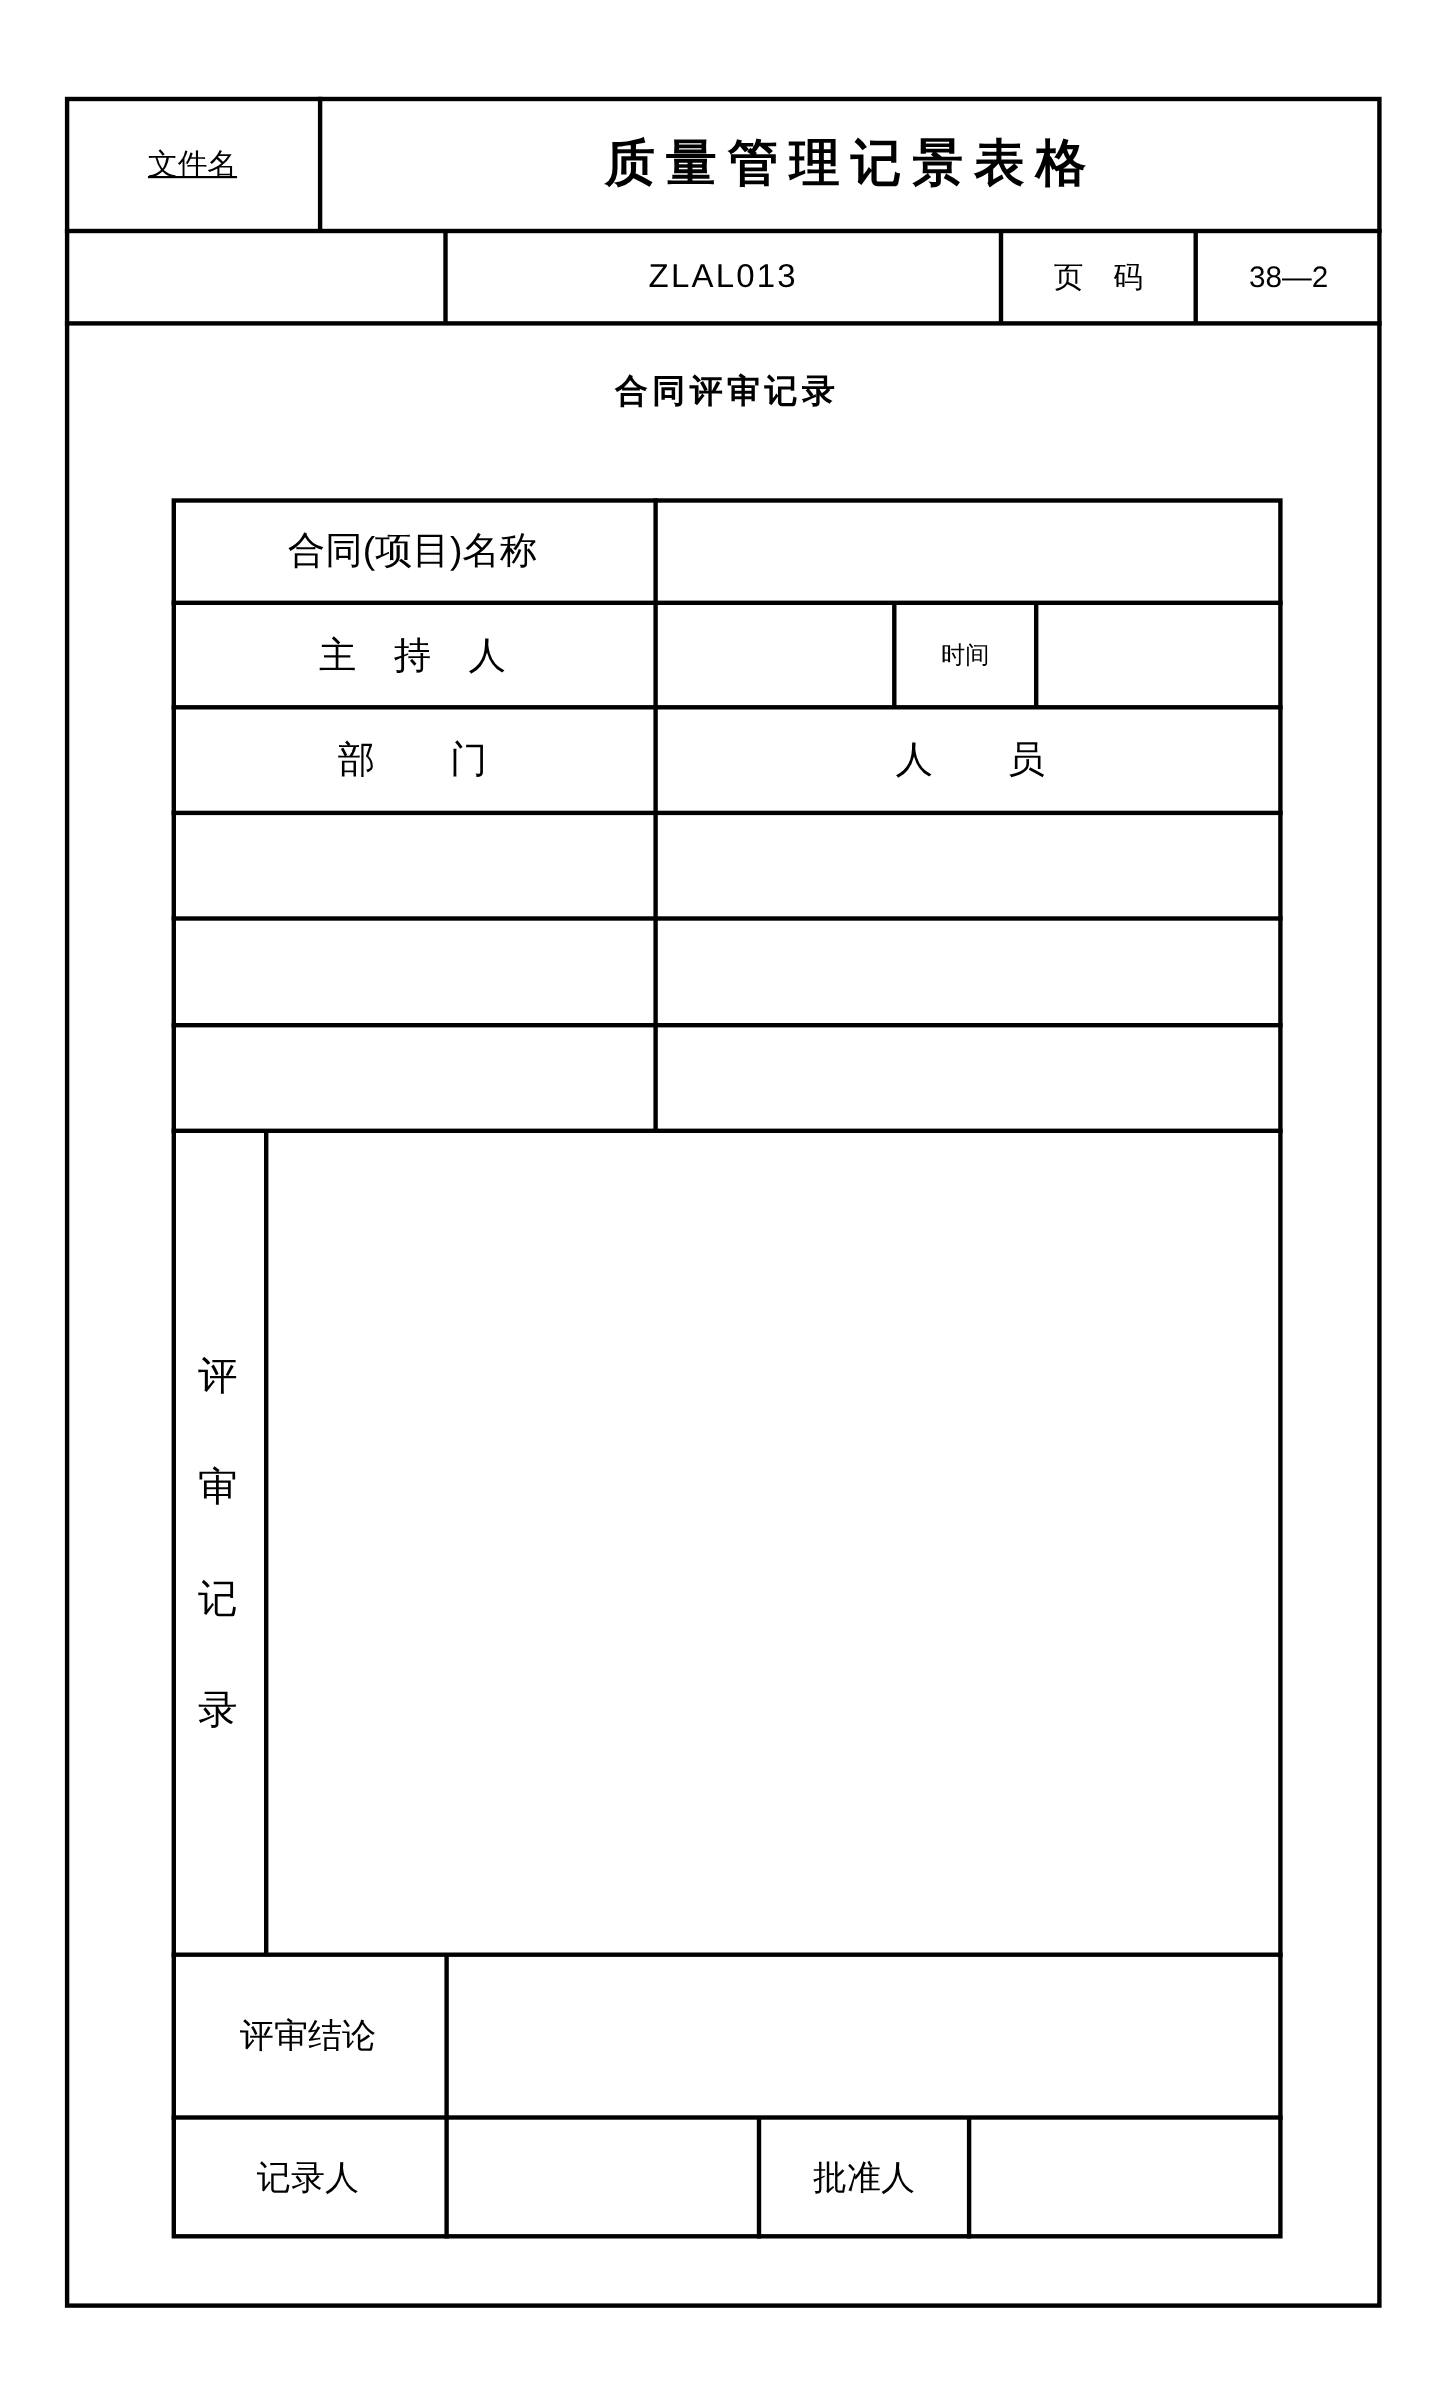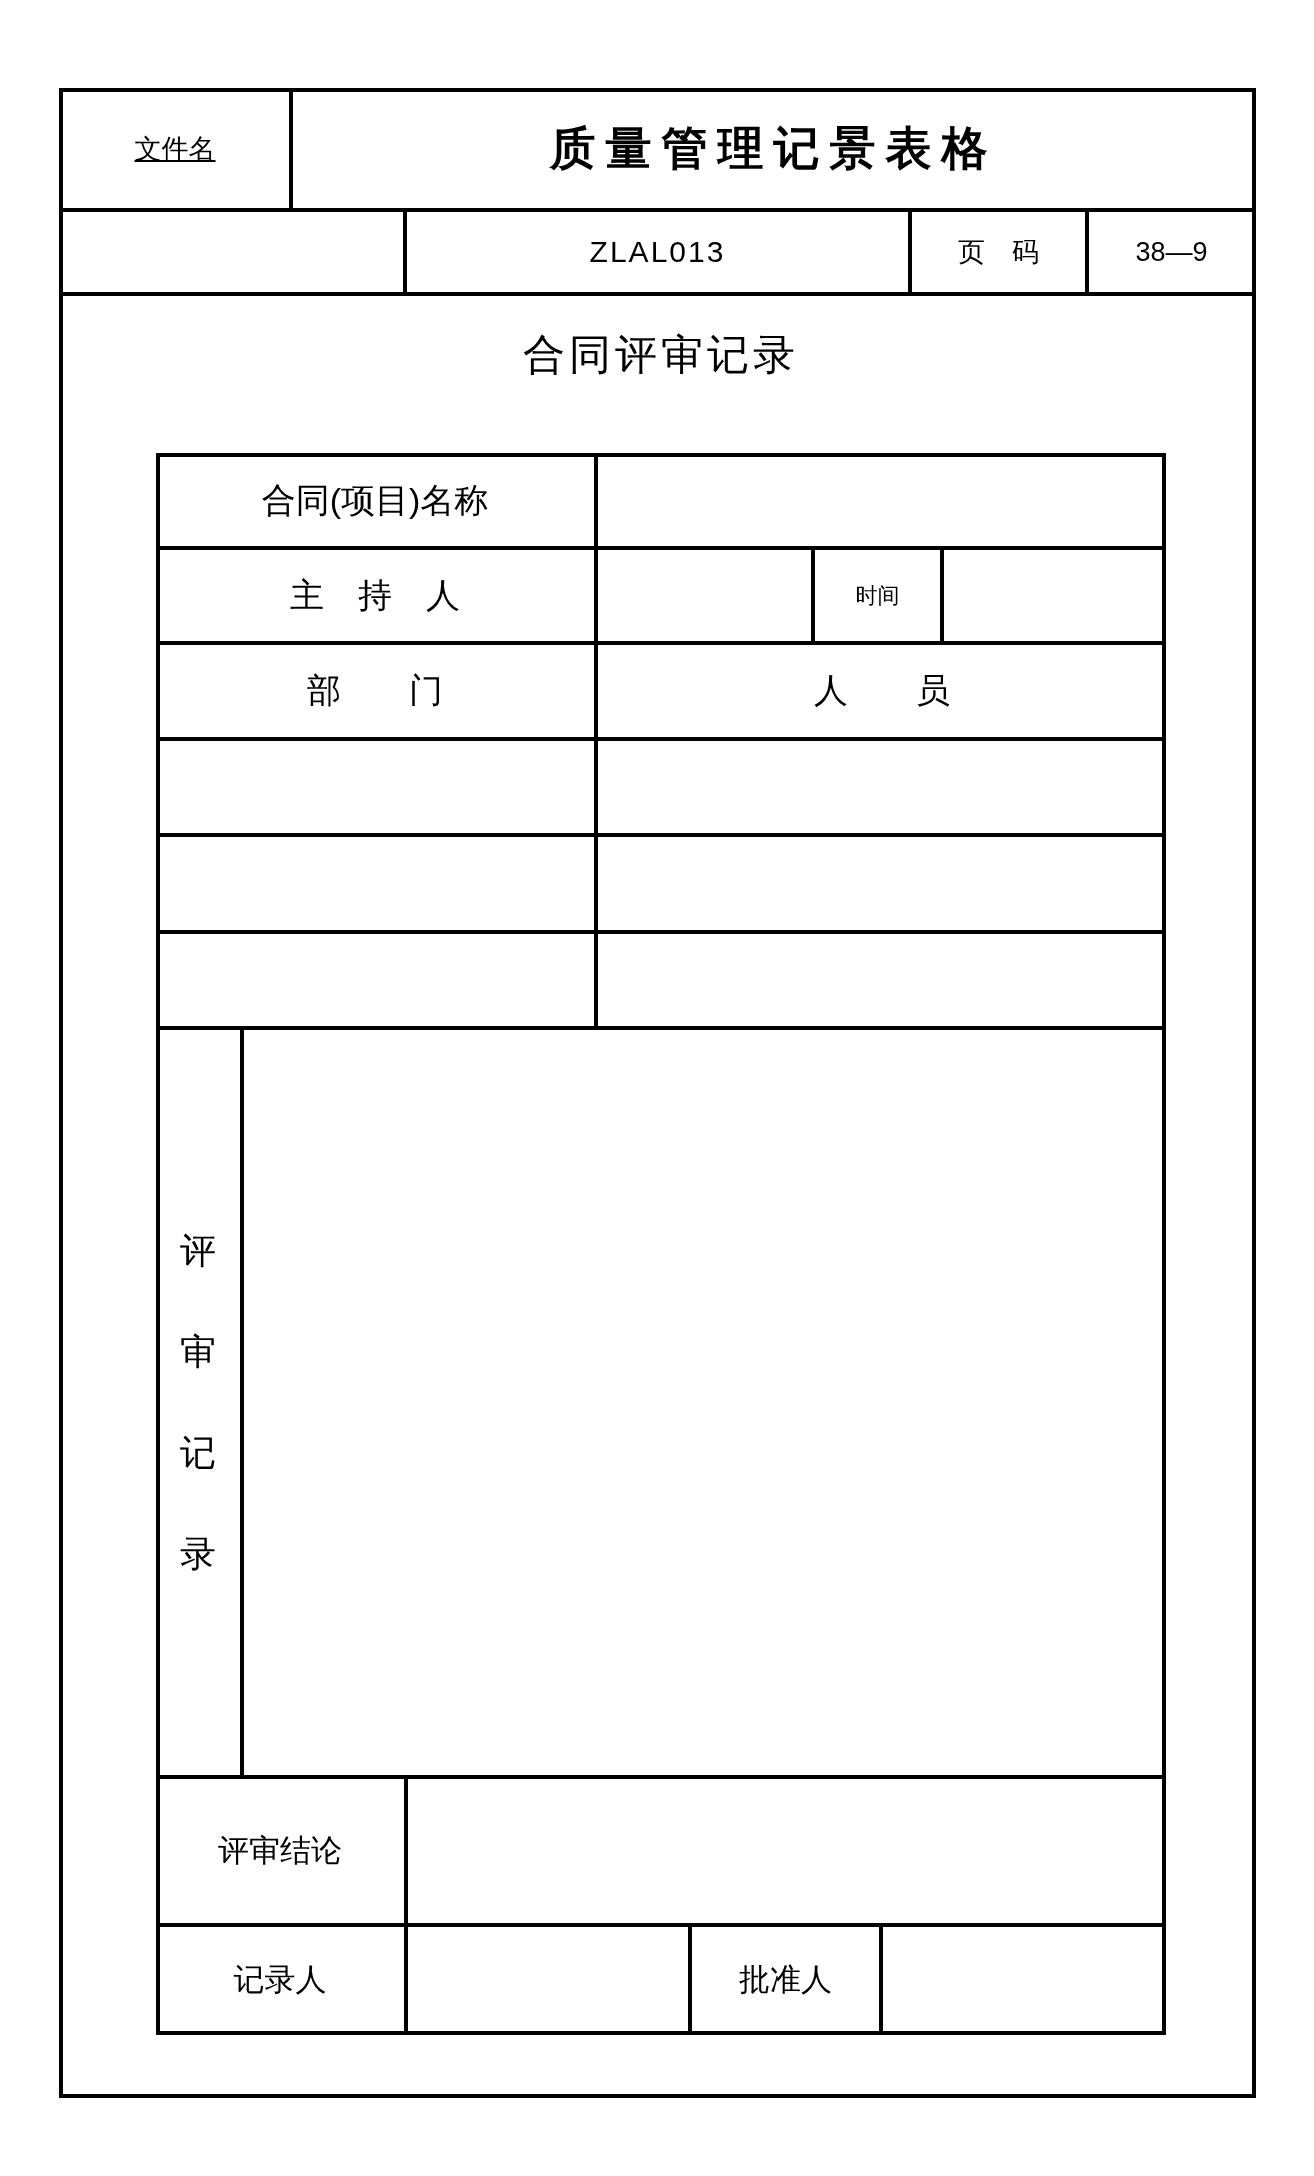--- a/index.html
+++ b/index.html
@@ -18,21 +18,21 @@
     white-space:pre;
   }
   .hline,.vline{position:absolute;background:#000;}
   .border-box{position:absolute;border:4px solid #000;box-sizing:border-box;background:transparent;}
   .sans{font-family:"Liberation Sans", sans-serif;}
   .kai{font-family:Liberation Sans, sans-serif;}
   .doc-title{font-size:46px;font-weight:bold;letter-spacing:10px;}
   .hdr-label{font-size:27px;}
   .code-value{font-size:30px;letter-spacing:2px;}
   .page-value{font-size:27px;}
-  .form-title{font-size:42px;letter-spacing:4px;}
+  .form-title{font-size:30px;letter-spacing:4px;font-weight:bold;}
   .label-lg{font-size:34px;}
   .label-md{font-size:31px;}
   .label-sm{font-size:22px;}
   .vertical-label{
     position:absolute;
     display:flex;flex-direction:column;
     align-items:center;justify-content:center;
     gap:52px;
     font-size:36px;
   }
@@ -44,21 +44,21 @@
 
   <div class="border-box" style="left:59px;top:88px;width:1197px;height:2010px;"></div>
 
   <div class="cell sans hdr-label" style="left:59px;top:88px;width:232px;height:122px;text-decoration:underline;">文件名</div>
   <div class="cell sans doc-title" style="left:291px;top:88px;width:965px;height:122px;">质量管理记景表格</div>
 
   <div class="hline" style="left:59px;top:208px;width:1197px;height:4px;"></div>
 
   <div class="cell sans code-value" style="left:405px;top:210px;width:505px;height:84px;">ZLAL013</div>
   <div class="cell sans hdr-label" style="left:910px;top:210px;width:177px;height:84px;">页　码</div>
-  <div class="cell sans page-value" style="left:1087px;top:210px;width:169px;height:84px;">38—9</div>
+  <div class="cell sans page-value" style="left:1087px;top:210px;width:169px;height:84px;">38—2</div>
 
   <div class="hline" style="left:59px;top:292px;width:1197px;height:4px;"></div>
   <div class="vline" style="left:289px;top:88px;width:4px;height:122px;"></div>
   <div class="vline" style="left:403px;top:210px;width:4px;height:84px;"></div>
   <div class="vline" style="left:908px;top:210px;width:4px;height:84px;"></div>
   <div class="vline" style="left:1085px;top:210px;width:4px;height:84px;"></div>
 
   <div class="cell sans form-title" style="left:156px;top:322px;width:1010px;height:66px;">合同评审记录</div>
 
   <div class="border-box" style="left:156px;top:453px;width:1010px;height:1582px;"></div>

